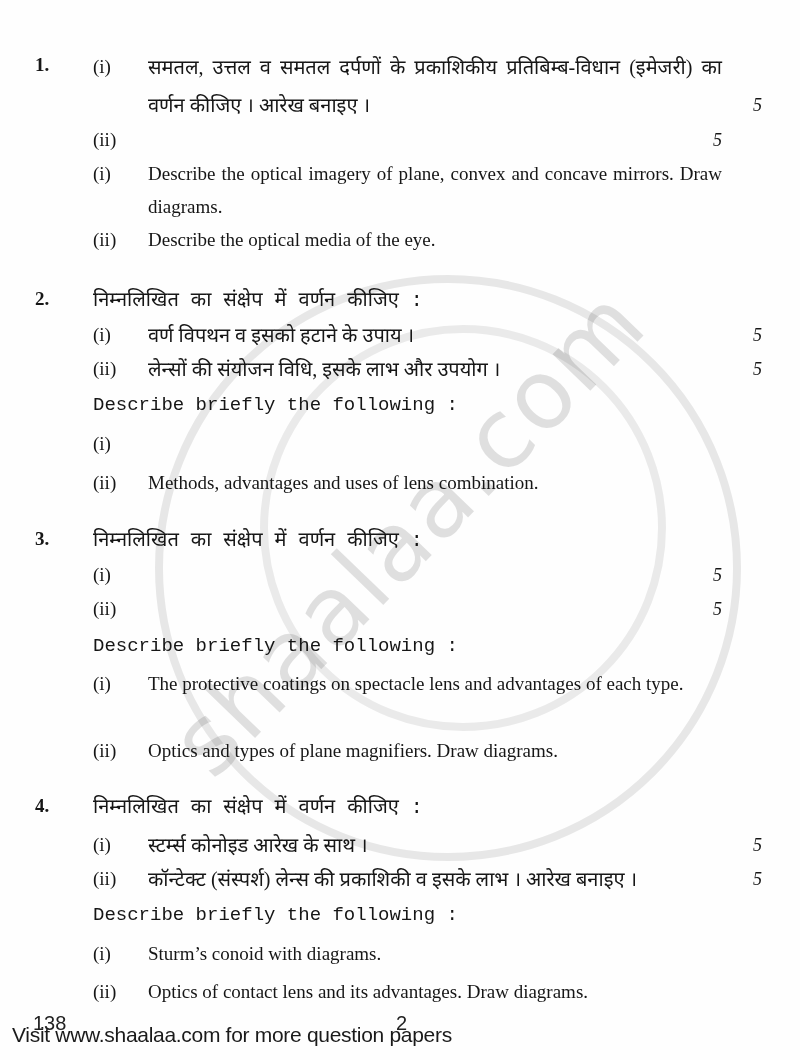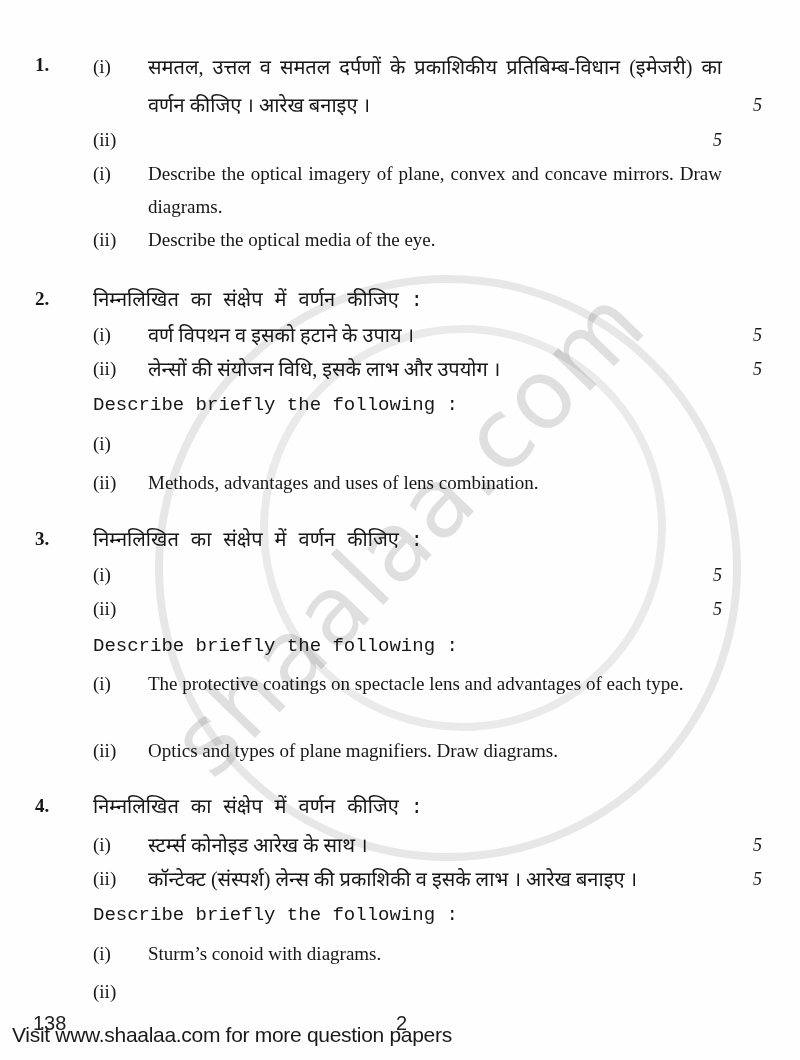--- a/index.html
+++ b/index.html
@@ -183,20 +183,21 @@
     <div class="hdr en nowrap" style="top:899px">Describe briefly the following :</div>
 
     <div class="row en" style="top:937px">
       <span class="lbl">(i)</span>
       <span class="txt nowrap">Sturm’s conoid with diagrams.</span>
       <span class="marks"></span>
     </div>
 
     <div class="row en" style="top:975px">
       <span class="lbl">(ii)</span>
+      <span class="txt nowrap">Optics of contact lens and its advantages. Draw diagrams.</span>
       <span class="marks"></span>
     </div>
 
     <div class="foot-num foot-138">138</div>
     <div class="foot-num foot-2">2</div>
     <div class="foot-visit">Visit www.shaalaa.com for more question papers</div>
 
   </div>
 </div>
 

